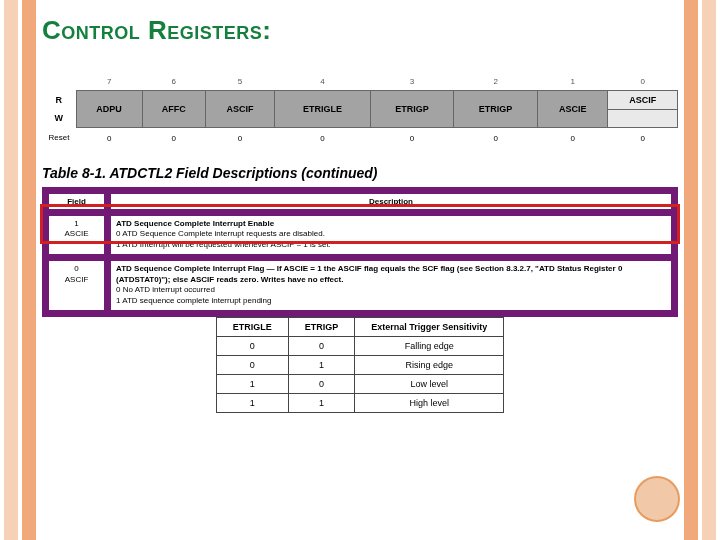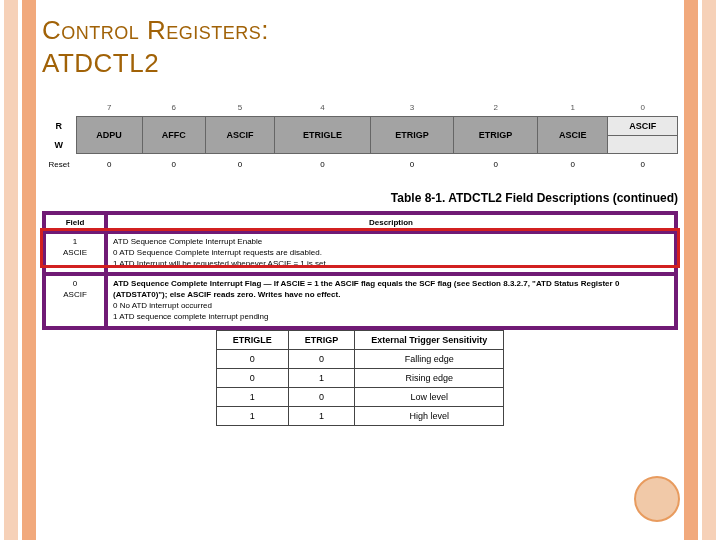--- a/index.html
+++ b/index.html
@@ -35,48 +35,49 @@
   .content {
     position: absolute;
     left: 42px;
     right: 42px;
     top: 14px;
     bottom: 10px;
   }
   .title {
     font-size: 26px;
     letter-spacing: 0.5px;
-    color: #a16207;
+    color: #15803d;
     line-height: 1.25;
-    margin-bottom: 20px;
+    margin-bottom: 26px;
+    font-weight: bold;
   }
   .title .scaps { font-variant: small-caps; }
 
   
   .bit-table { width: 100%; border-collapse: collapse; font-size: 9px; }
   .bit-table th, .bit-table td { text-align: center; padding: 4px 2px; }
   .bit-table th.rowhead, .bit-table td.rowhead { text-align: center; width: 34px; font-weight: bold; }
   .bit-table .bitnums td { color: #555; font-size: 8px; border: none; }
   .bit-table .cells td.cell {
     border: 1px solid #666;
     font-weight: bold;
     background: #a3a3a3;
   }
   .bit-table .cells td.cell.shade { background: #e9e9e9; }
   .bit-table .rw td.cell { border-top: none; }
   .bit-table .reset td { padding-top: 6px; font-size: 8px; margin-left: 8px; }
   .bit-table .reset td.rowhead { font-weight: normal; }
 
   
-  .caption { text-align: right; font-weight: bold; font-size: 12px; margin: 18px 0 6px; }
+  .caption { text-align: left; font-weight: bold; font-size: 14px; margin: 18px 0 6px; font-style: italic; }
 
   
   .desc-wrap { position: relative; }
   .desc-table { width: 100%; border-collapse: collapse; font-size: 8px; }
-  .desc-table th, .desc-table td { border: 4px solid #701a75; padding: 3px 5px; vertical-align: top; }
+  .desc-table th, .desc-table td { border: 7px solid #701a75; padding: 3px 5px; vertical-align: top; }
   .desc-table th { text-align: center; font-weight: bold; }
   .desc-table td.fld { text-align: center; width: 62px; }
   .desc-line { display: block; line-height: 1.35; }
   .highlight-box {
     position: absolute;
     border: 3px solid #d22020;
     pointer-events: none;
   }
 
   
@@ -90,21 +91,20 @@
 <div class="stripe l1"></div>
 <div class="stripe l2"></div>
 <div class="stripe r1"></div>
 <div class="stripe r2"></div>
 <div class="circle-deco"></div>
 
 <div class="content">
 
   <div class="title">
     <span class="scaps">Control Registers:</span><br>
-    <span>ATDCTL2</span>
   </div>
 
   <table class="bit-table">
     <tbody>
         <tr class="bitnums">
       <td class="rowhead"></td>
       <td>7</td>
       <td>6</td>
       <td>5</td>
       <td>4</td>
@@ -150,21 +150,21 @@
           <tr>
         <th>Field</th>
         <th>Description</th>
       </tr>
       <tr>
         <td class="fld">
           <span class="desc-line">1</span>
           <span class="desc-line">ASCIE</span>
         </td>
         <td>
-          <span class="desc-line" style="font-weight:normal">ATD Sequence Complete Interrupt Enable</span>
+          <span class="desc-line" style="font-weight:bold">ATD Sequence Complete Interrupt Enable</span>
           <span class="desc-line">0  ATD Sequence Complete interrupt requests are disabled.</span>
           <span class="desc-line">1  ATD Interrupt will be requested whenever ASCIF = 1 is set.</span>
         </td>
       </tr>
       <tr>
         <td class="fld">
           <span class="desc-line">0</span>
           <span class="desc-line">ASCIF</span>
         </td>
         <td>

